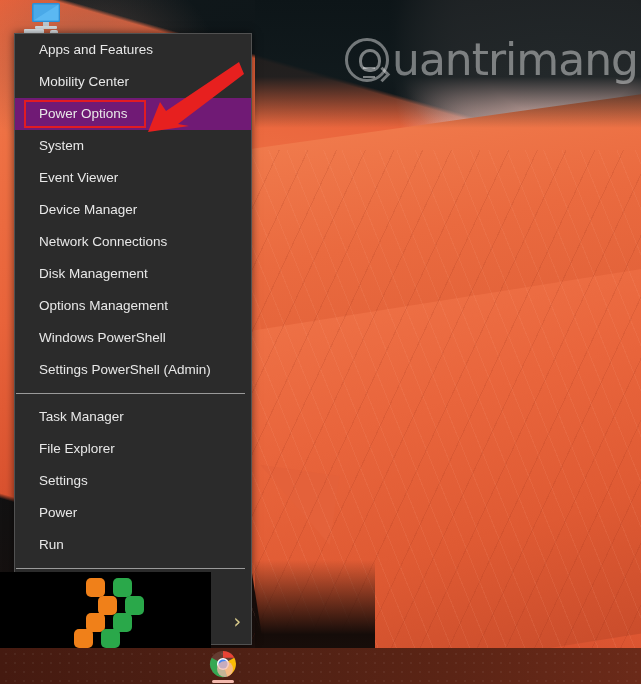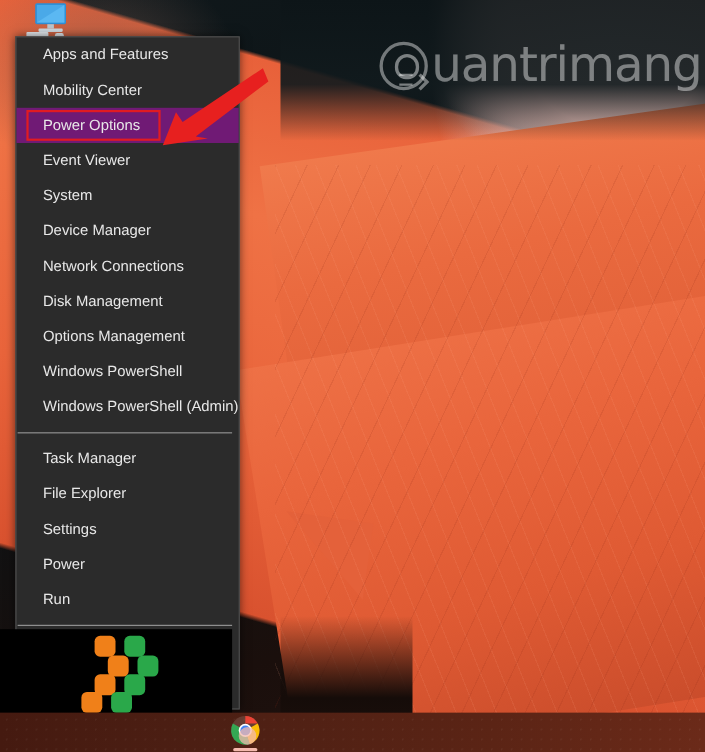--- a/index.html
+++ b/index.html
@@ -100,21 +100,21 @@
     border-bottom:3px solid rgba(255,255,255,.42);
     transform:rotate(-45deg);
   }
 
   
   .desktop-icon { position:absolute; left:22px; top:2px; width:48px; height:34px; }
 
   
   .ctx-menu {
     position:absolute; left:14px; top:33px;
-    width:204px; height:612px;
+    width:238px; height:612px;
     background:#2b2b2b;
     border:1px solid #515151;
     box-shadow:0 0 8px rgba(0,0,0,.55);
   }
   .menu-list { list-style:none; }
   .menu-item {
     height:32px; line-height:32px;
     padding-left:24px;
     color:#e8e8e8;
     font-size:13.5px;
@@ -214,28 +214,28 @@
   </div>
 
   <div class="ctx-menu">
     <ul class="menu-list">
       <li class="menu-item"><span>Apps and Features</span></li>
       <li class="menu-item"><span>Mobility Center</span></li>
       <li class="menu-item highlighted">
         <span>Power Options</span>
         <span class="hl-box"></span>
       </li>
+      <li class="menu-item"><span>System</span></li>
       <li class="menu-item"><span>Event Viewer</span></li>
-      <li class="menu-item"><span>System</span></li>
       <li class="menu-item"><span>Device Manager</span></li>
       <li class="menu-item"><span>Network Connections</span></li>
       <li class="menu-item"><span>Disk Management</span></li>
       <li class="menu-item"><span>Options Management</span></li>
       <li class="menu-item"><span>Windows PowerShell</span></li>
-      <li class="menu-item"><span>Windows PowerShell (Admin)</span></li>
+      <li class="menu-item"><span>Settings PowerShell (Admin)</span></li>
     </ul>
 
     <div class="menu-sep"></div>
 
     <ul class="menu-list">
       <li class="menu-item"><span>Task Manager</span></li>
       <li class="menu-item"><span>File Explorer</span></li>
       <li class="menu-item"><span>Settings</span></li>
       <li class="menu-item"><span>Power</span></li>
       <li class="menu-item"><span>Run</span></li>

